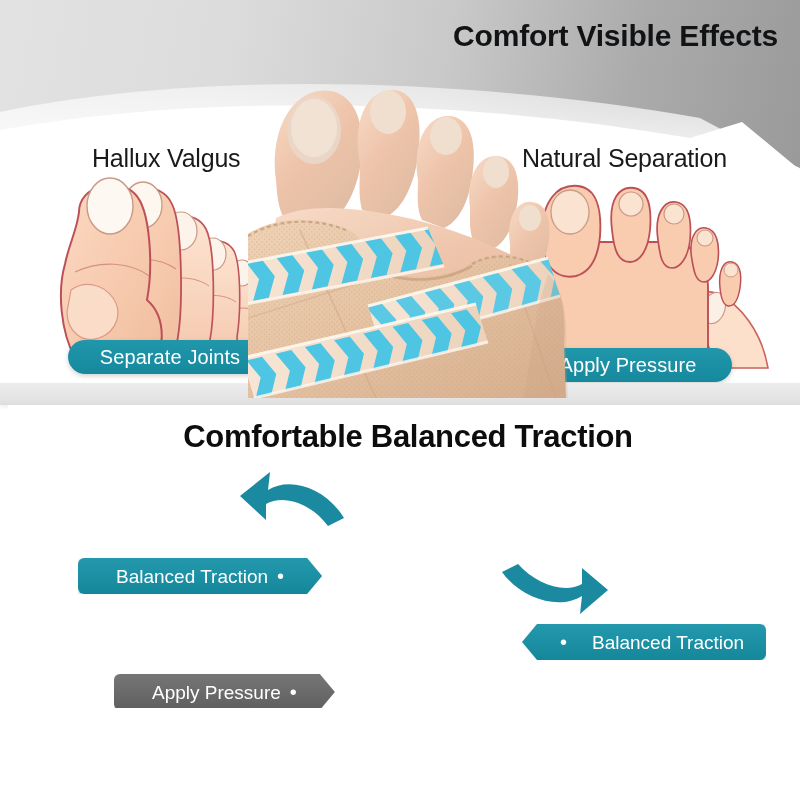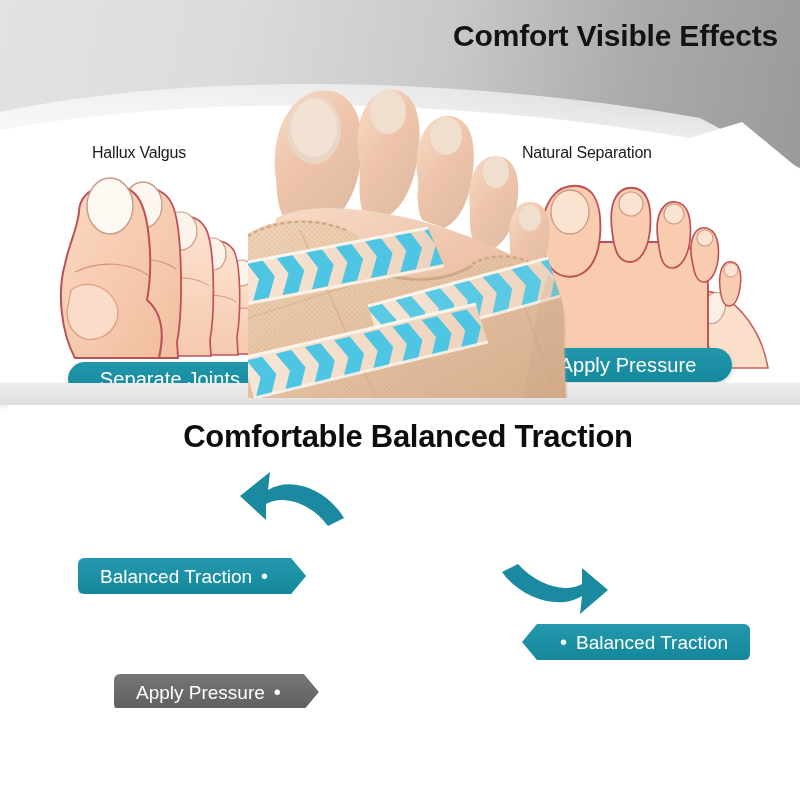--- a/index.html
+++ b/index.html
@@ -23,21 +23,21 @@
     position:absolute;right:22px;top:19px;
     font-size:30px;font-weight:700;color:#111315;
     letter-spacing:-0.2px;white-space:nowrap;
   }
 
   
   .compare{
     position:absolute;left:0;top:110px;width:800px;height:285px;
   }
   .cmp-label{
-    position:absolute;font-size:16px;font-weight:400;color:#1a1a1a;
+    position:absolute;font-size:25px;font-weight:400;color:#1a1a1a;
     white-space:nowrap;letter-spacing:-0.2px;
   }
   .cmp-label.left{left:92px;top:34px;}
   .cmp-label.right{left:522px;top:34px;}
 
   .foot-left{position:absolute;left:55px;top:62px;width:290px;height:200px;}
   .foot-right{position:absolute;left:480px;top:62px;width:290px;height:200px;}
 
   .arrow-block{position:absolute;left:298px;top:126px;width:200px;height:60px;}
   .arrow-block .txt{
@@ -46,21 +46,21 @@
   .arrow-block svg{position:absolute;left:0;top:28px;}
 
   
   .pill{
     position:absolute;display:flex;align-items:center;justify-content:center;
     color:#ffffff;font-size:20px;font-weight:400;letter-spacing:0.1px;
     border-radius:999px;white-space:nowrap;
     box-shadow:0 2px 5px rgba(0,0,0,.18);
   }
   .pill.teal{background:linear-gradient(180deg,#2197ab 0%,#15889c 100%);}
-  .pill-sep{left:68px;top:252px;width:204px;height:34px;}
+  .pill-sep{left:68px;top:230px;width:204px;height:34px;}
   .pill-apply{left:524px;top:238px;width:208px;height:34px;}
 
   
   .divider{
     position:absolute;left:0;top:383px;width:800px;height:22px;
     background:linear-gradient(180deg,#ececec 0%,#e6e6e6 60%,#dedede 100%);
     box-shadow:0 2px 4px rgba(0,0,0,.07);
   }
 
   
@@ -73,21 +73,21 @@
   .photo-wrap{
     position:absolute;left:248px;top:68px;width:348px;height:330px;overflow:hidden;
   }
 
   
   .tag{
     position:absolute;display:flex;align-items:center;
     height:36px;color:#fff;font-size:19px;font-weight:400;white-space:nowrap;
     box-shadow:0 2px 5px rgba(0,0,0,.22);
   }
-  .tag .label{line-height:1;}
+  .tag .label{line-height:1;margin-left:16px;}
   .tag-bt-left{
     left:78px;top:558px;padding:0 26px 0 22px;
     background:linear-gradient(180deg,#2498ac 0%,#14879b 100%);
     border-radius:6px 0 0 6px;
     clip-path:polygon(0 0,calc(100% - 15px) 0,100% 50%,calc(100% - 15px) 100%,0 100%);
     padding-right:38px;
   }
   .tag-bt-right{
     left:522px;top:624px;padding:0 22px 0 38px;
     background:linear-gradient(180deg,#2498ac 0%,#14879b 100%);

